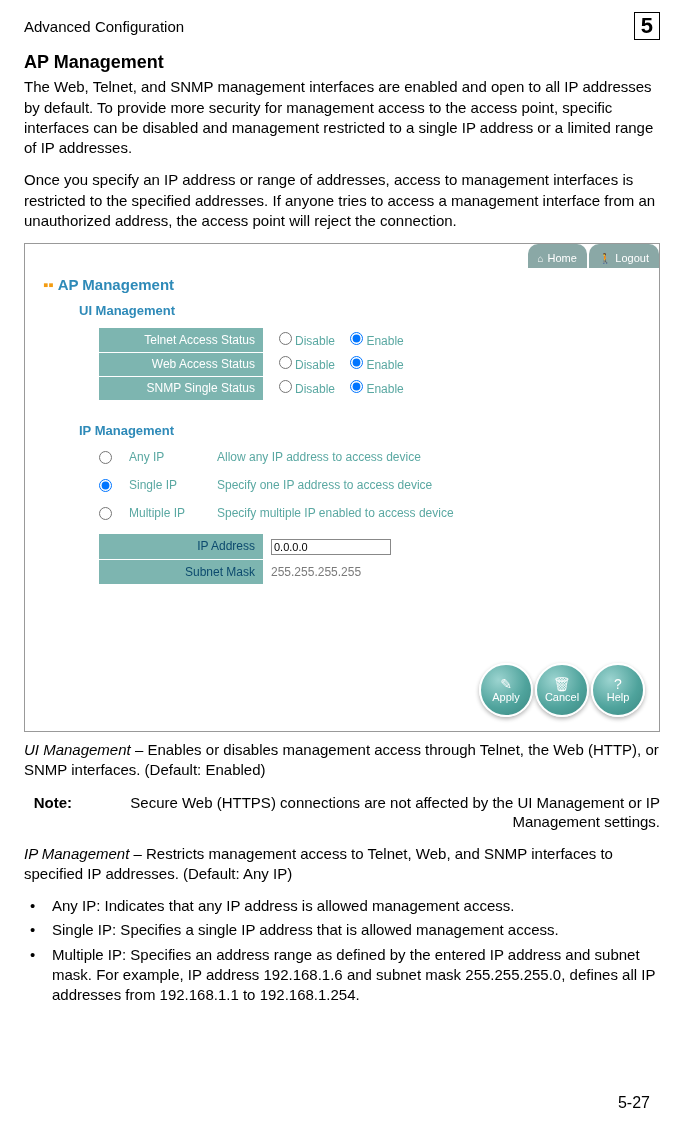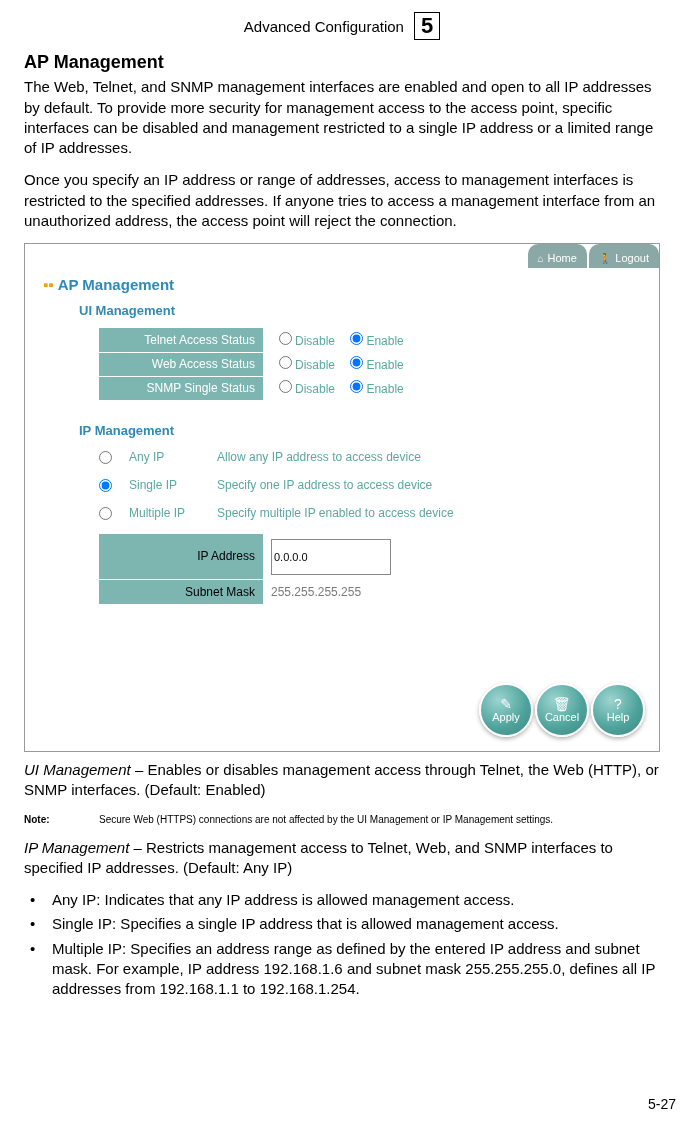--- a/index.html
+++ b/index.html
@@ -7,21 +7,21 @@
       width: 684px;
       height: 1128px;
       font-family: Arial, Helvetica, sans-serif;
       color: #000;
       background: #fff;
       position: relative;
       padding: 12px 24px 24px 24px;
     }
     .header-row {
       display: flex;
-      justify-content: center;
+      justify-content: space-between;
       align-items: center;
       gap: 10px;
       margin-bottom: 12px;
     }
     .header-text {
       font-size: 15px;
       color: #000;
     }
     .chapter-box {
       border: 1px solid #000;
@@ -121,31 +121,31 @@
     .ip-input-table {
       margin-left: 56px;
       border-collapse: collapse;
     }
     .ip-input-table td {
       font-size: 12px;
       padding: 5px 8px;
     }
     .ip-input-table td.label {
       background: #7db5b0;
-      color: #000000;
+      color: #0c4a6e;
       text-align: right;
       width: 164px;
       border-bottom: 1px solid #fff;
     }
     .ip-input-table td.val {
       color: #7a7a7a;
     }
     .ip-input-table input {
       font-size: 11px;
-      padding: 11px 2px;
+      padding: 1px 2px;
       width: 120px;
       border: 1px solid #888;
     }
     .ss-buttons {
       display: flex;
       justify-content: flex-end;
       gap: 2px;
       padding: 60px 14px 14px 0;
     }
     .circle-btn {
@@ -166,41 +166,42 @@
     .circle-btn .bicon { font-size: 14px; line-height: 1; }
     .desc-line {
       font-size: 15px;
       line-height: 1.35;
       margin-bottom: 12px;
     }
     .desc-line .ital { font-style: italic; }
     .note-row {
       display: flex;
       gap: 27px;
-      font-size: 10px;
+      font-size: 15px;
       line-height: 1.3;
       margin-bottom: 12px;
+      text-align: right;
     }
     .note-row .note-label { font-weight: bold; width: 48px; flex: 0 0 48px; }
     .bullets {
       margin-left: 6px;
     }
     .bullet {
       display: flex;
       gap: 10px;
       font-size: 15px;
       line-height: 1.35;
       margin-bottom: 4px;
     }
     .bullet .dot { flex: 0 0 12px; }
     .page-num {
       position: absolute;
       bottom: 16px;
-      right: 8px;
-      font-size: 14px;
+      right: 34px;
+      font-size: 16px;
     }
     input[type=radio] { margin-right: 3px; }
   </style>
 </head>
 <body>
 
 <div class="header-row">
   <span class="header-text">Advanced Configuration</span>
   <span class="chapter-box">5</span>
 </div>

